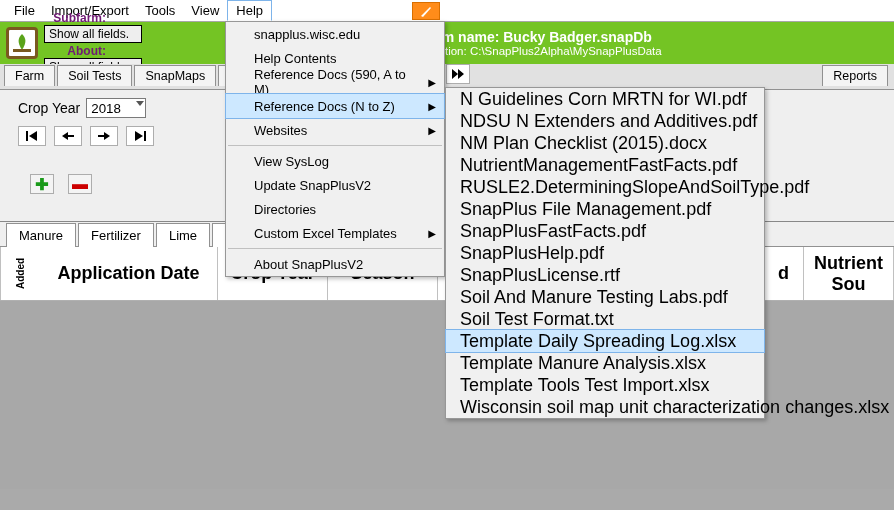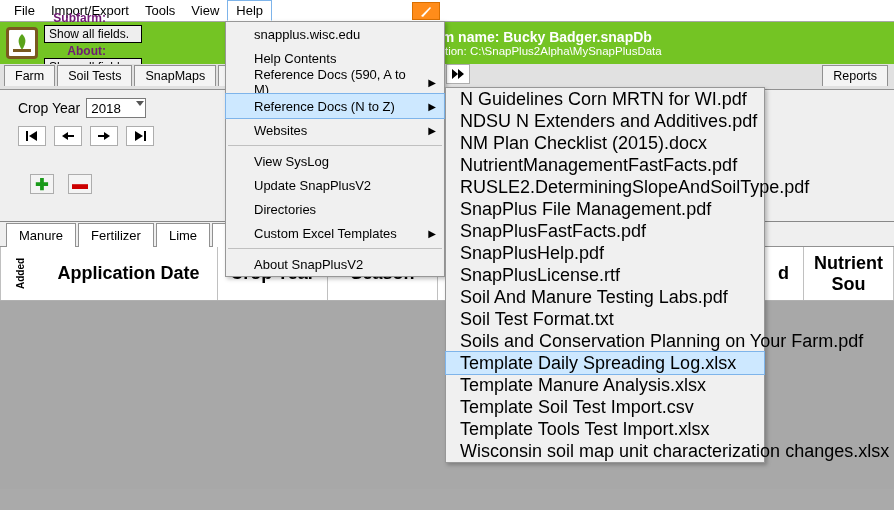--- a/index.html
+++ b/index.html
@@ -213,19 +213,17 @@
     <div class="si">NDSU N Extenders and Additives.pdf</div>
     <div class="si">NM Plan Checklist (2015).docx</div>
     <div class="si">NutrientManagementFastFacts.pdf</div>
     <div class="si">RUSLE2.DeterminingSlopeAndSoilType.pdf</div>
     <div class="si">SnapPlus File Management.pdf</div>
     <div class="si">SnapPlusFastFacts.pdf</div>
     <div class="si">SnapPlusHelp.pdf</div>
     <div class="si">SnapPlusLicense.rtf</div>
     <div class="si">Soil And Manure Testing Labs.pdf</div>
     <div class="si">Soil Test Format.txt</div>
-    <div class="si">Soils and Conservation Planning on Your Farm.pdf</div>
     <div class="si hl">Template Daily Spreading Log.xlsx</div>
     <div class="si">Template Manure Analysis.xlsx</div>
-    <div class="si">Template Soil Test Import.csv</div>
     <div class="si">Template Tools Test Import.xlsx</div>
     <div class="si">Wisconsin soil map unit characterization changes.xlsx</div>
   </div>
 
 </body></html>

